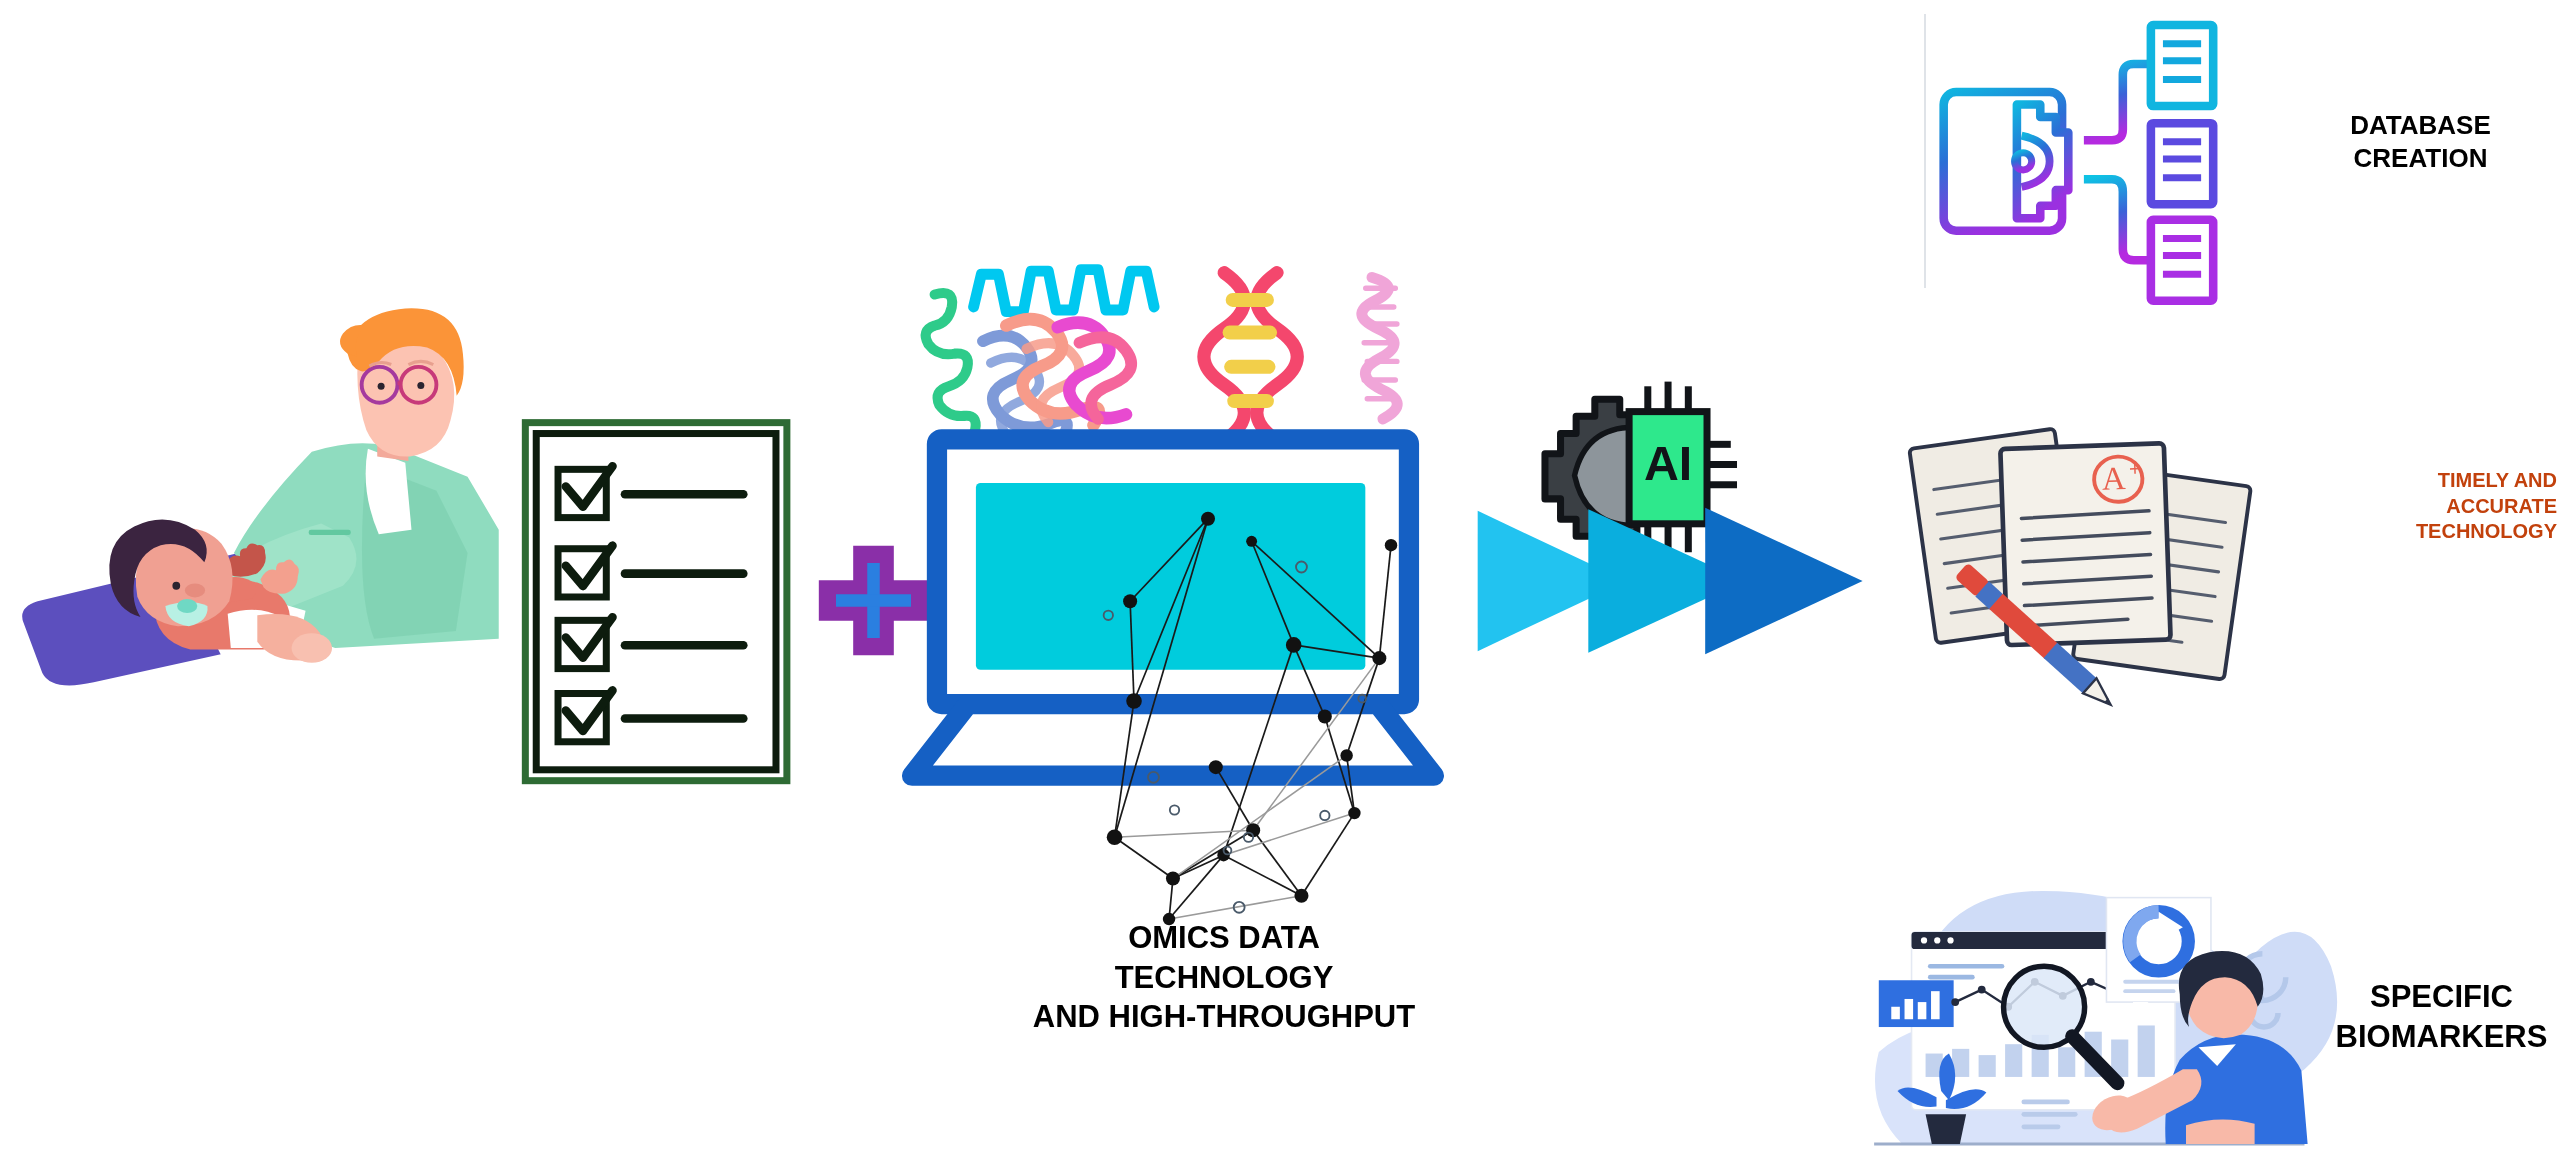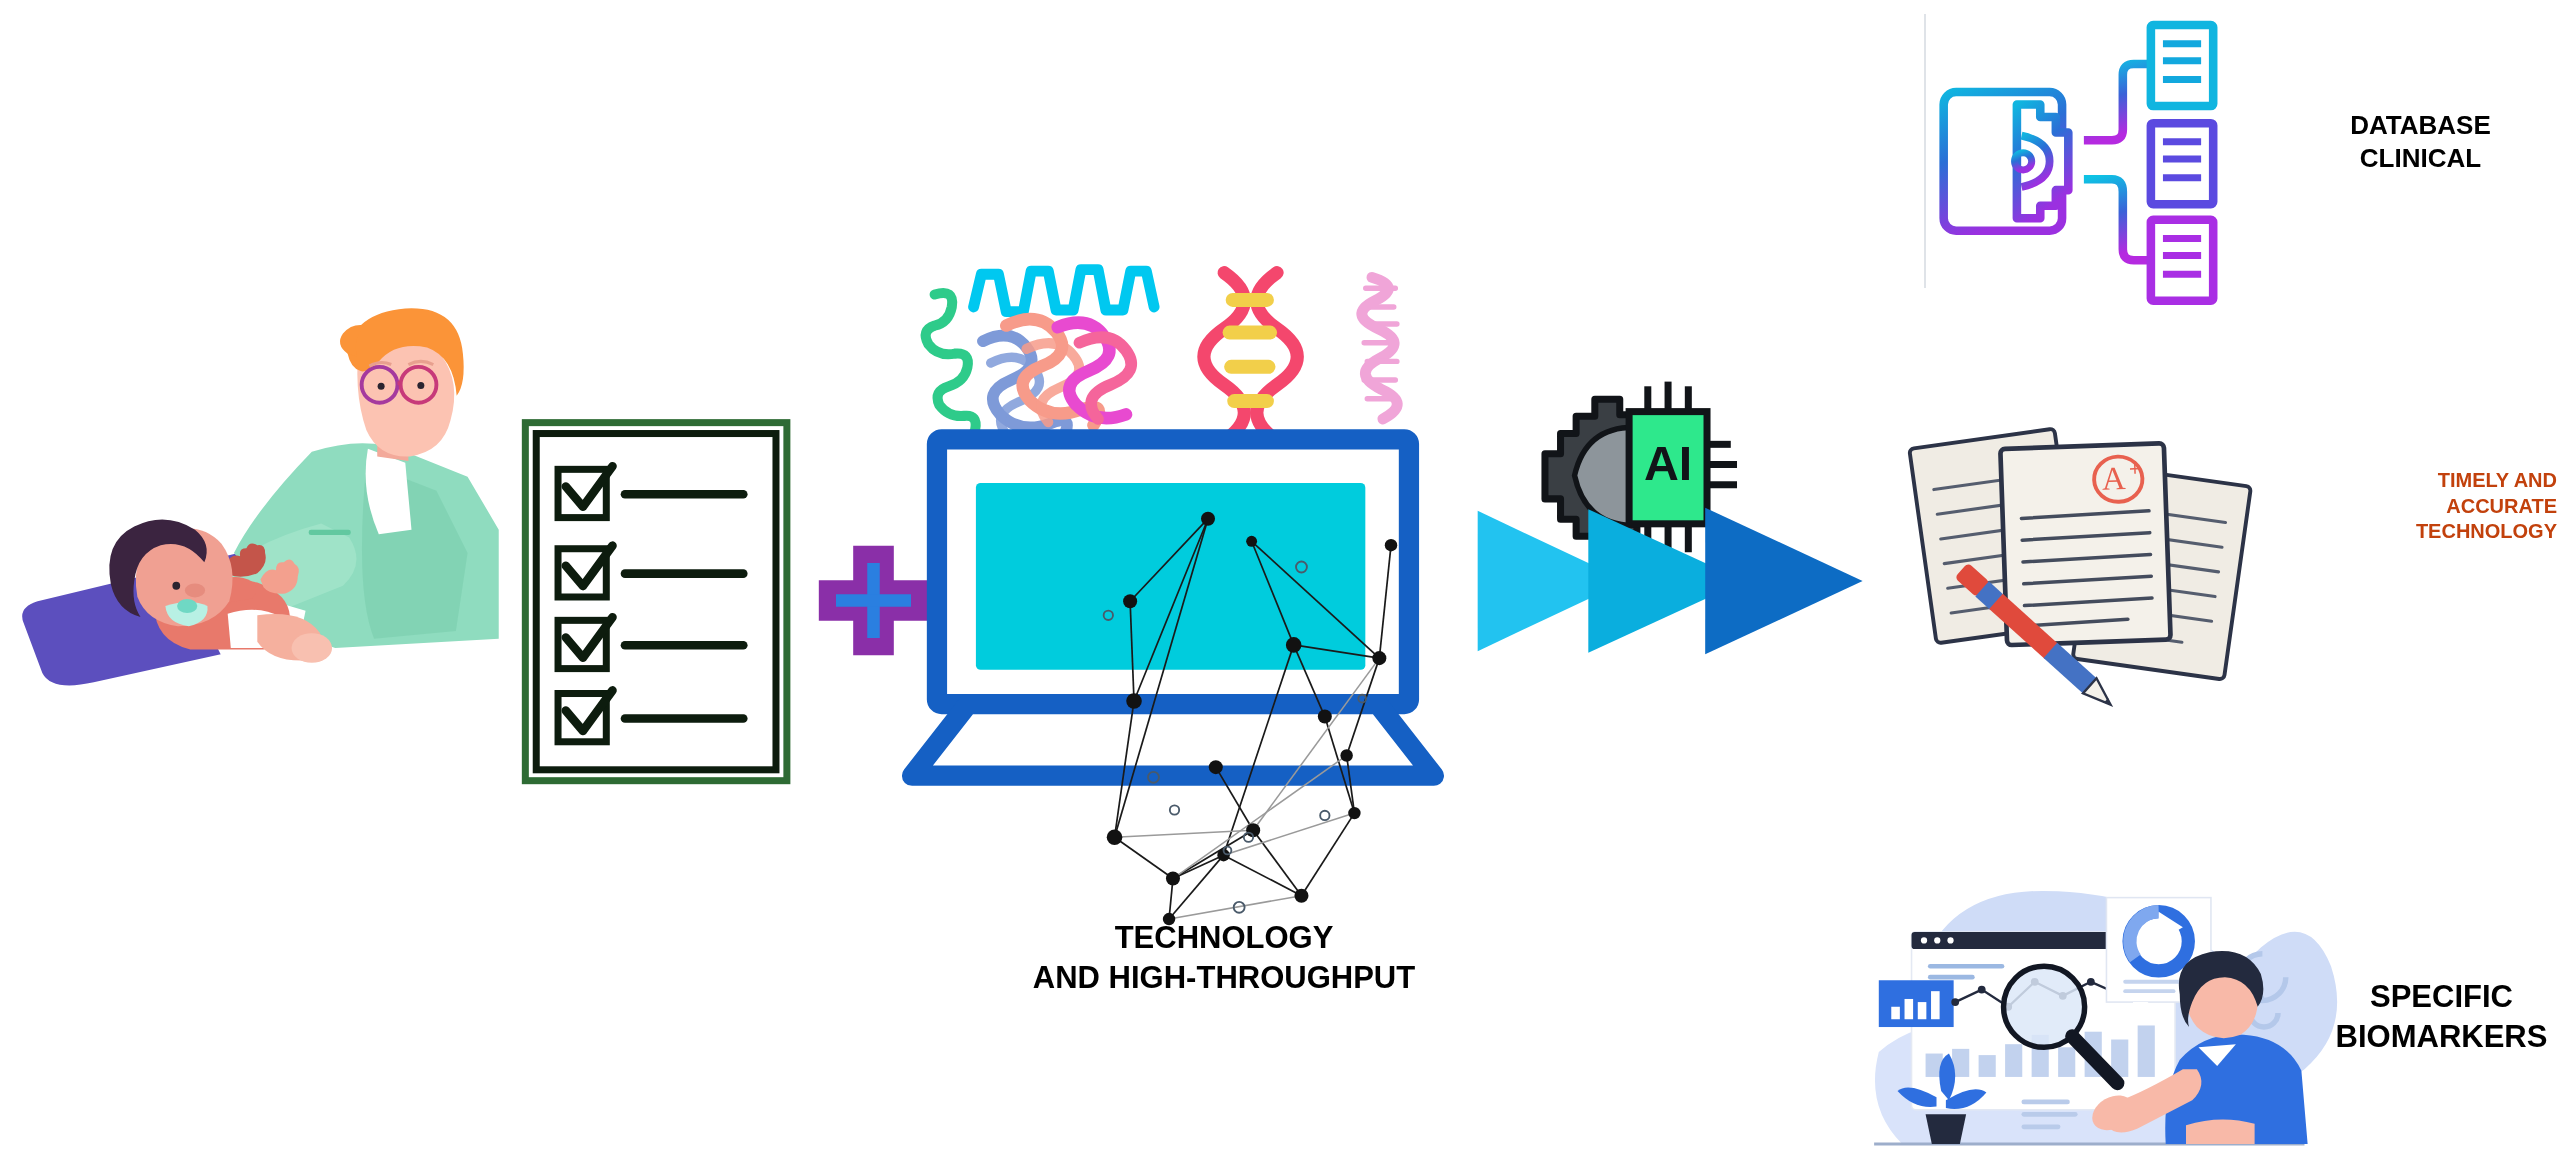--- a/index.html
+++ b/index.html
@@ -441,29 +441,30 @@
         <path d="M90 300 Q82 262 100 252 Q116 280 100 312 Z" fill="#2f6fe0"></path>
         <path d="M96 312 Q132 290 148 302 Q126 328 96 322 Z" fill="#2f6fe0"></path>
         <path d="M70 330 L122 330 L114 368 L78 368 Z" fill="#232a3e"></path>
       </g>
     </svg>
   </div>
 
 
   <div class="abs" style="left:951px;top:918px;width:546px;">
     <div style="text-align:center;font-weight:bold;font-size:31px;line-height:1.28;color:#000;">
+      <div>OMICS DATA</div>
       <div>TECHNOLOGY</div>
       <div>AND HIGH-THROUGHPUT</div>
     </div>
   </div>
 
   <div class="abs" style="left:2292px;top:109px;width:257px;">
     <div style="text-align:center;font-weight:bold;font-size:26px;line-height:1.28;color:#000;">
       <div>DATABASE</div>
-      <div>CLINICAL</div>
+      <div>CREATION</div>
     </div>
   </div>
 
   <div class="abs" style="left:2284px;top:468px;width:273px;">
     <div style="text-align:right;font-weight:bold;font-size:20px;line-height:1.28;color:#c2410c;">
       <div>TIMELY AND</div>
       <div>ACCURATE</div>
       <div>TECHNOLOGY</div>
     </div>
   </div>

